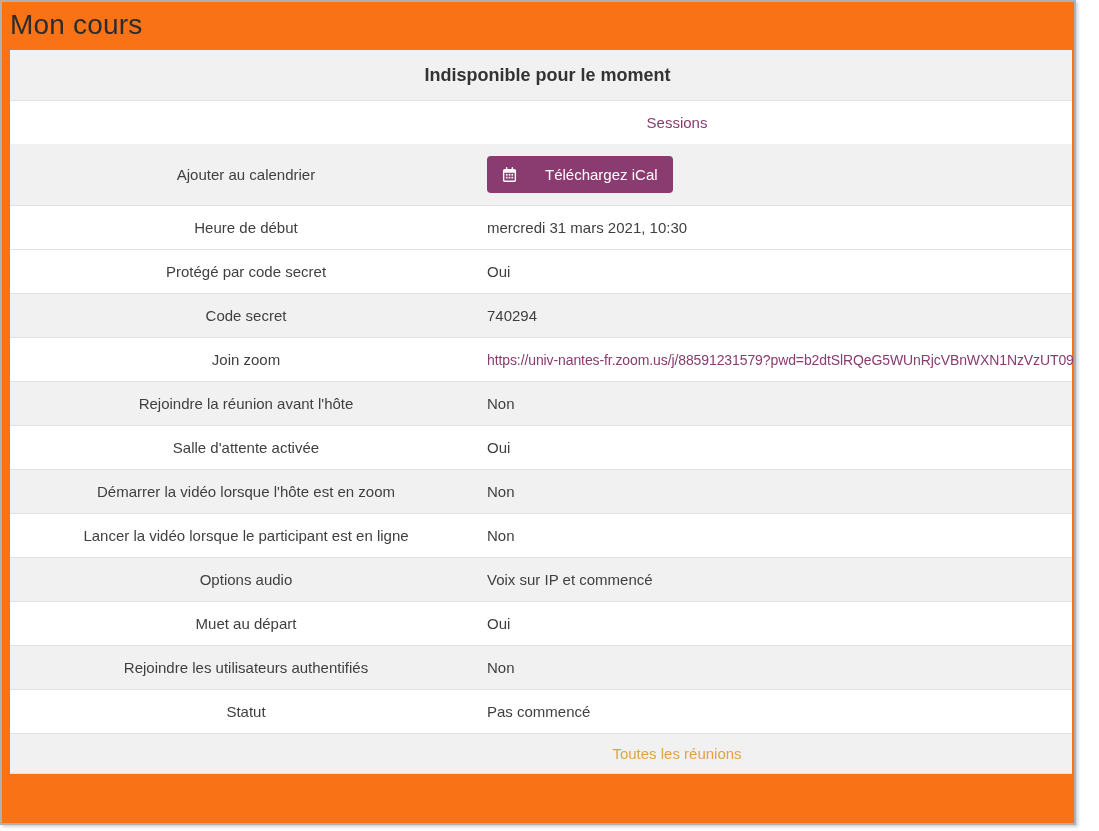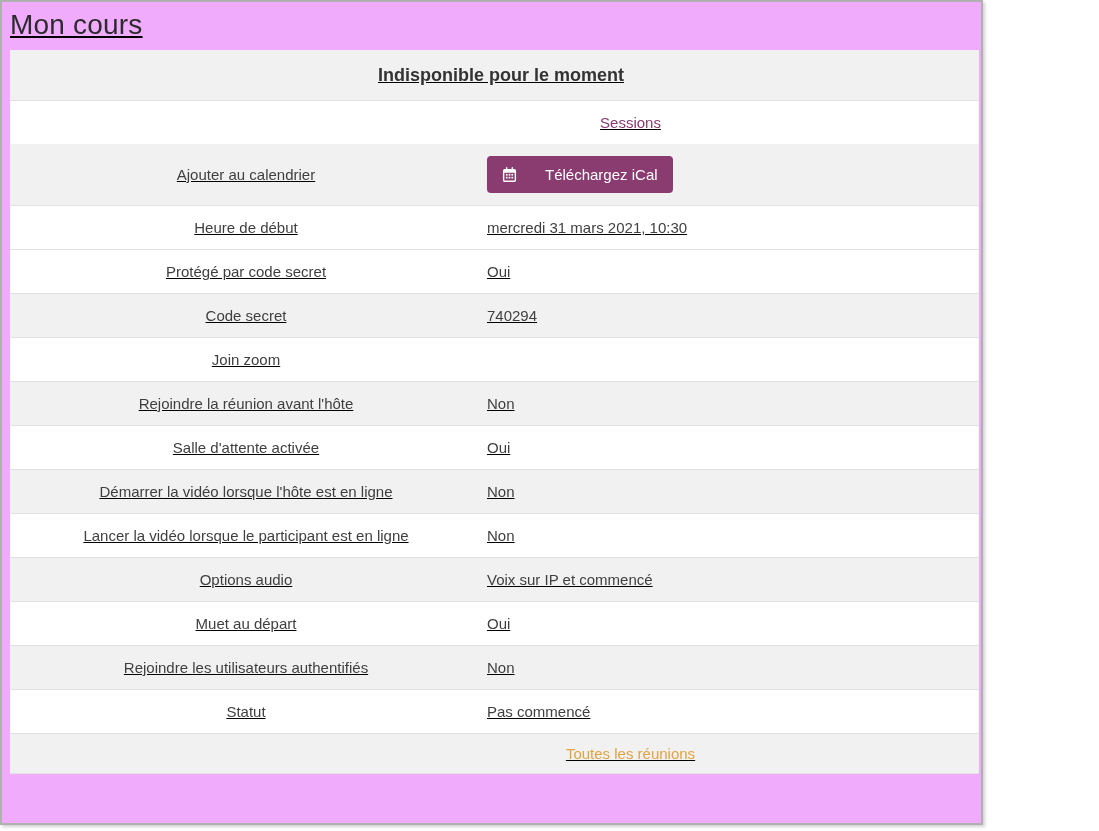--- a/index.html
+++ b/index.html
@@ -8,24 +8,23 @@
     --shade:#f1f1f1;
     --divider:#e2e2e6;
     --text:#3f3f3f;
     --title-color:#2c2c2c;
     --frame-border:#b0b0b0;
   }
   *{box-sizing:border-box;}
   html,body{width:1099px;height:831px;overflow:hidden;margin:0;padding:0;background:#fff;
     font-family:"Liberation Sans",sans-serif;}
   .frame{
-    width:983px;height:825px;background:#f0abfc;
+    width:1076px;height:825px;background:#f97316;
     border:2px solid var(--frame-border);
     box-shadow:2px 2px 3px rgba(0,0,0,.18);
-    text-decoration:underline;
   }
   .page-title{
     font-size:28px;font-weight:400;color:var(--title-color);
     margin:0;padding:7px 8px 9px 8px;line-height:32px;letter-spacing:.2px;
   }
   .ztable{margin:0 2px 0 8px;border-bottom:1px solid var(--divider);}
   .row{
     min-height:44px;border-top:1px solid var(--divider);
     display:flex;align-items:center;font-size:15px;color:var(--text);background:#fff;
   }
@@ -88,31 +87,32 @@
         <div class="row data">
           <div class="cell label">Protégé par code secret</div>
           <div class="cell value"><span>Oui</span></div>
         </div>
         <div class="row data shade">
           <div class="cell label">Code secret</div>
           <div class="cell value"><span>740294</span></div>
         </div>
         <div class="row data">
           <div class="cell label">Join zoom</div>
+          <div class="cell value"><a href="#" class="join-link">https://univ-nantes-fr.zoom.us/j/88591231579?pwd=b2dtSlRQeG5WUnRjcVBnWXN1NzVzUT09</a></div>
         </div>
         <div class="row data shade">
           <div class="cell label">Rejoindre la réunion avant l'hôte</div>
           <div class="cell value"><span>Non</span></div>
         </div>
         <div class="row data">
           <div class="cell label">Salle d'attente activée</div>
           <div class="cell value"><span>Oui</span></div>
         </div>
         <div class="row data shade">
-          <div class="cell label">Démarrer la vidéo lorsque l'hôte est en ligne</div>
+          <div class="cell label">Démarrer la vidéo lorsque l'hôte est en zoom</div>
           <div class="cell value"><span>Non</span></div>
         </div>
         <div class="row data">
           <div class="cell label">Lancer la vidéo lorsque le participant est en ligne</div>
           <div class="cell value"><span>Non</span></div>
         </div>
         <div class="row data shade">
           <div class="cell label">Options audio</div>
           <div class="cell value"><span>Voix sur IP et commencé</span></div>
         </div>

